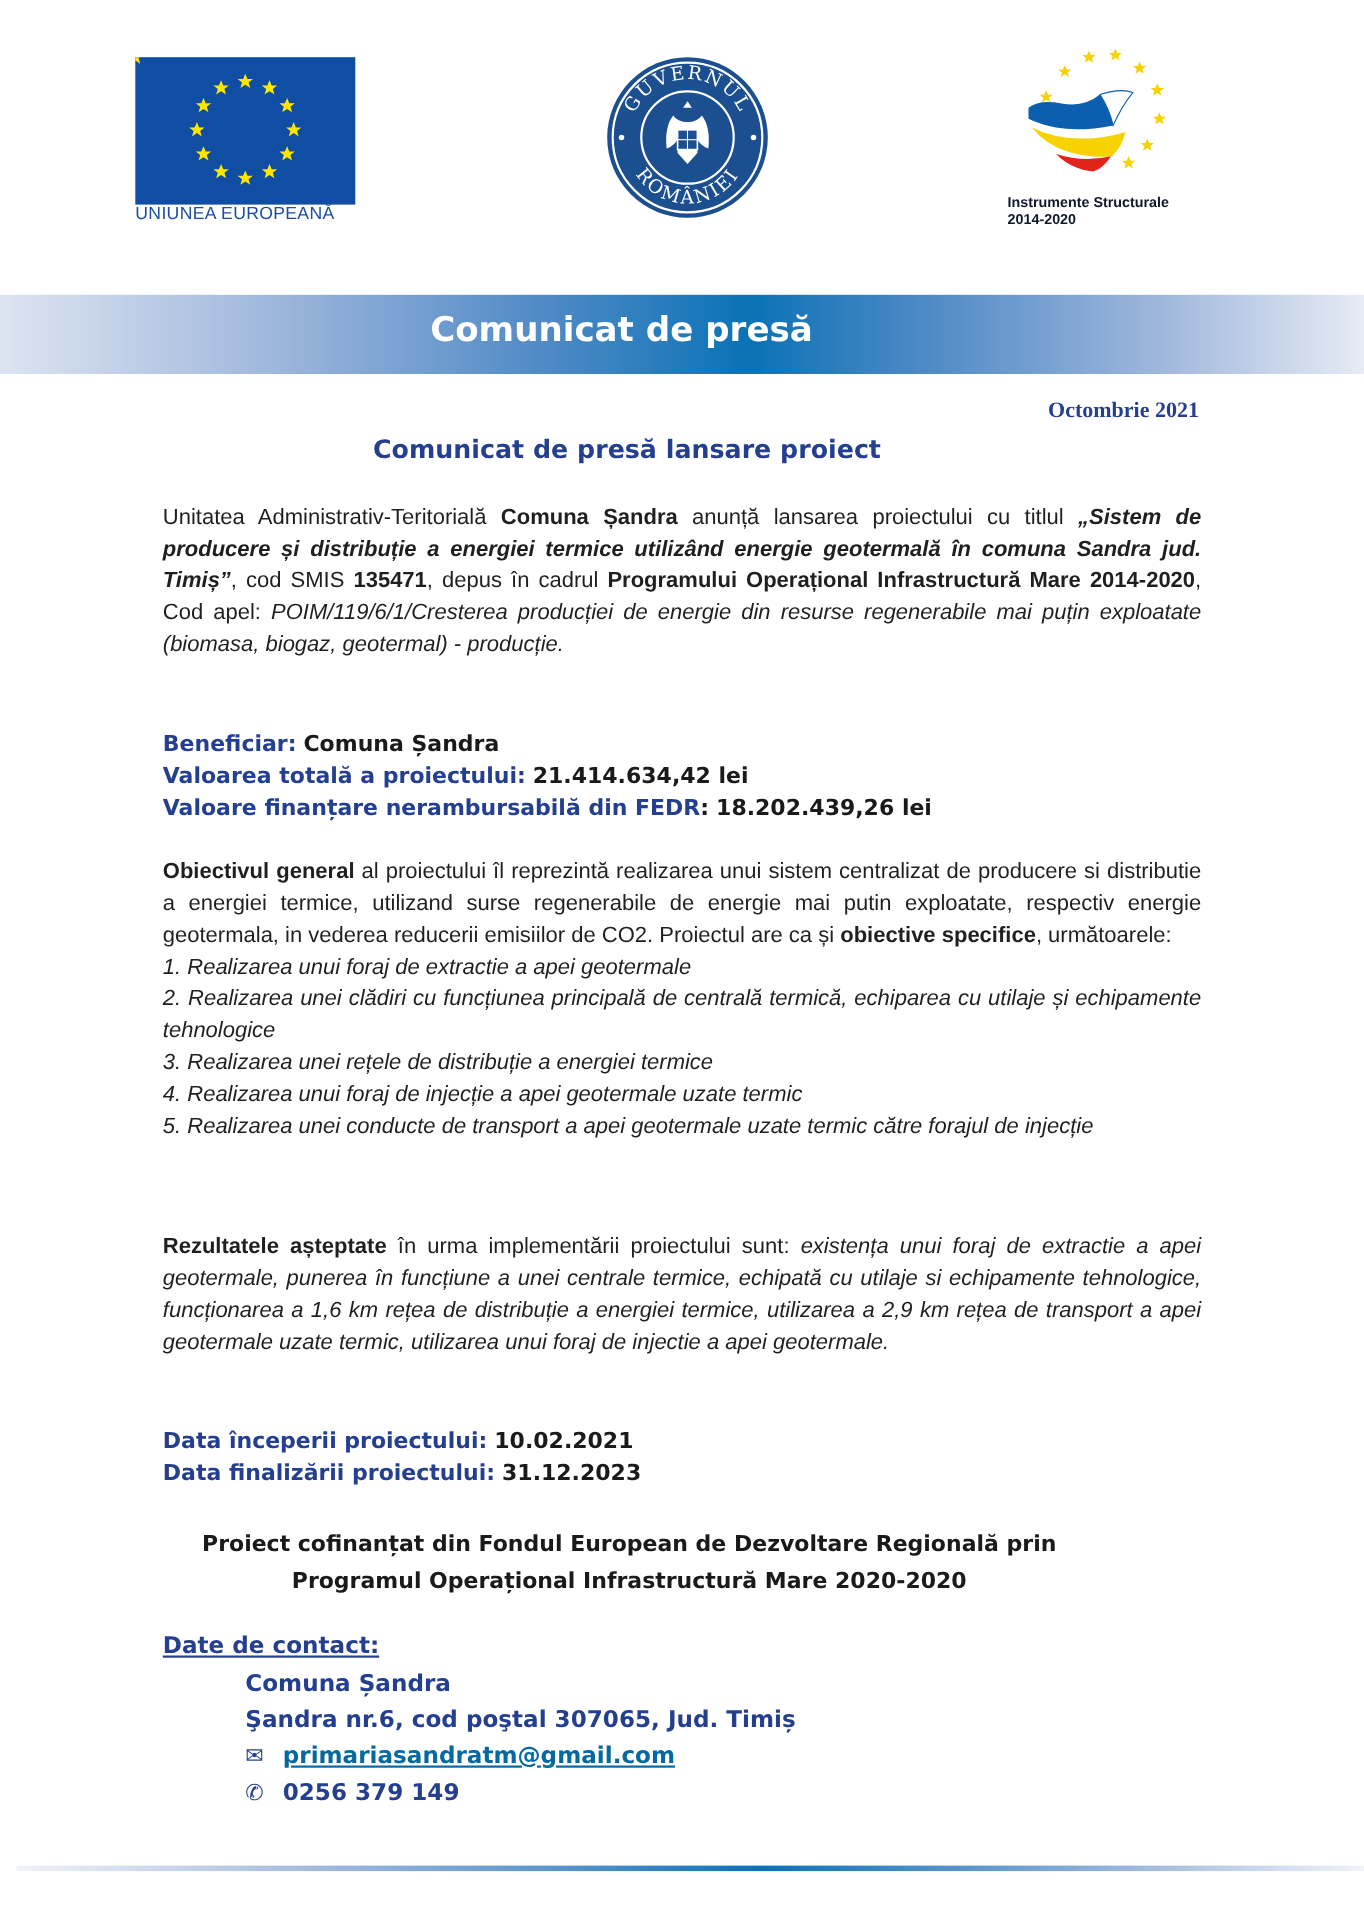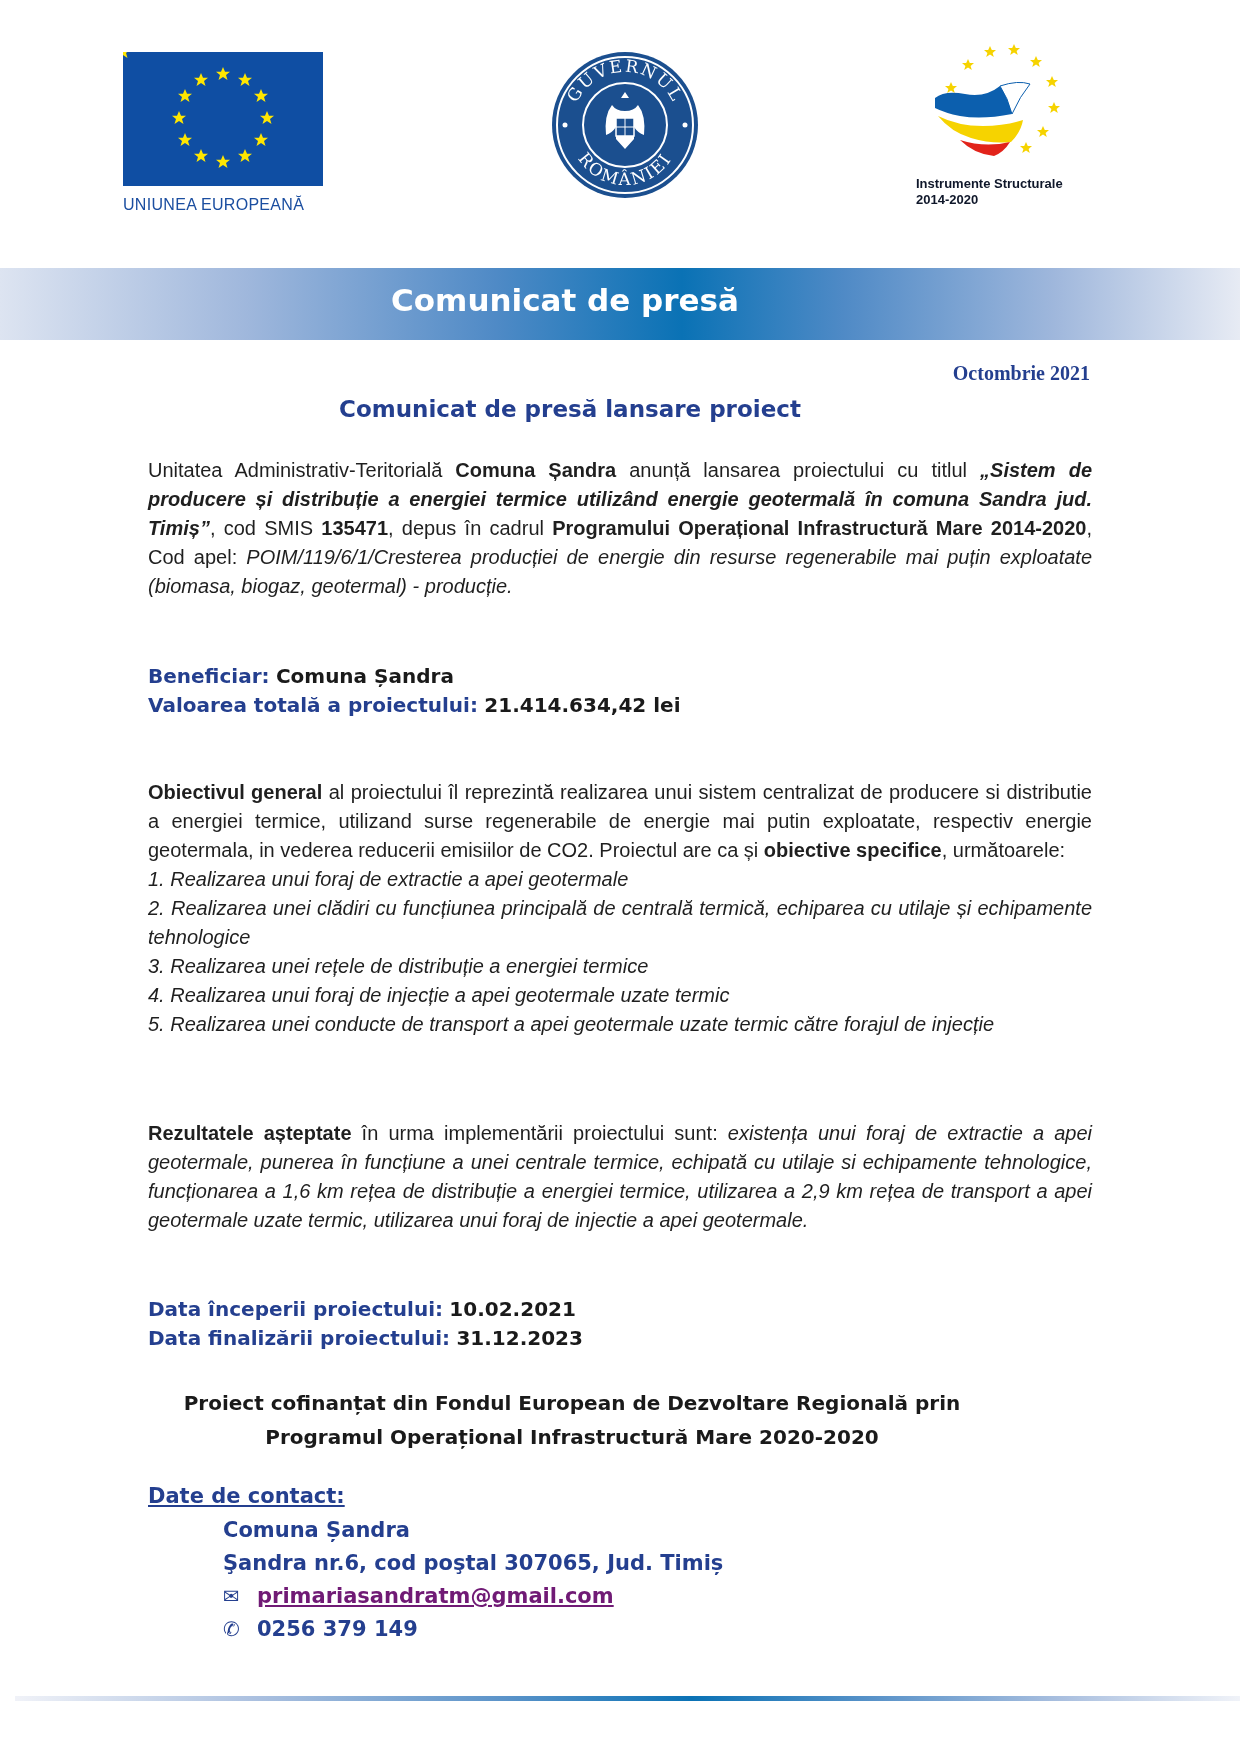--- a/index.html
+++ b/index.html
@@ -3,21 +3,21 @@
 <meta charset="utf-8">
 <style>
   html, body { margin: 0; padding: 0; background: #ffffff; }
   body { width: 1240px; height: 1755px; position: relative; overflow: hidden;
          font-family: "DejaVu Sans", sans-serif; color: #1a1a1a; }
   .abs { position: absolute; }
 
   
   .eu-logo { left: 123px; top: 52px; width: 200px; height: 134px; background: #0f4ea3; }
   .eu-stars { position: absolute; inset: 0; }
-  .eu-caption { left: 123px; top: 196px; font-family: "Liberation Sans", sans-serif;
+  .eu-caption { left: 123px; top: 186px; font-family: "Liberation Sans", sans-serif;
                 font-size: 16px; color: #1b4ea0; letter-spacing: 0.3px; }
   .gov-logo { left: 550px; top: 50px; width: 150px; height: 150px; }
   .is-logo { left: 930px; top: 40px; width: 140px; height: 125px; }
   .is-caption { left: 916px; top: 176px; width: 230px; 
                 font-family: "Liberation Sans", sans-serif; font-weight: bold;
                 font-size: 13px; line-height: 16px; color: #0f172a; }
 
   
   .banner { left: 0; top: 268px; width: 1240px; height: 72px;
     background: linear-gradient(to right, #dde4f1 0%, #9fb7dc 20%, #4f8ac6 40%, #0a72b5 55%, #4f8ac6 68%, #9fb7dc 85%, #e7ebf4 100%); }
@@ -41,21 +41,21 @@
   .lst { margin: 0; padding: 0; list-style: none; }
   .lst li { font-style: italic; }
 
   .footer-note { left: 0; top: 1386px; width: 1144px; text-align: center; font-weight: bold;
                  font-size: 20px; line-height: 34px; color: #1a1a1a; }
 
   .contact-title { left: 148px; top: 1484px; font-weight: bold; font-size: 21px;
                    color: #243f8f; text-decoration: underline; }
   .contact { left: 223px; top: 1514px; font-weight: bold; font-size: 21px; line-height: 33px; color: #243f8f; }
   .contact .row { display: flex; align-items: center; gap: 10px; white-space: nowrap; }
-  .contact a { color: #701a75; text-decoration: underline; }
+  .contact a { color: #0369a1; text-decoration: underline; }
   .icon-sm { font-size: 20px; font-weight: normal; color: #243f8f; width: 24px; display: inline-block; }
 
   .bottom-rule { left: 15px; top: 1696px; width: 1230px; height: 5px;
     background: linear-gradient(to right, #f0f2f8 0%, #a9bfdf 20%, #5a93c9 40%, #0a72b5 55%, #5a93c9 70%, #a9bfdf 85%, #f2f4f9 100%); }
 </style>
 </head>
 <body>
 
 <div class="abs eu-logo">
   <svg class="eu-stars" viewBox="0 0 200 134" width="200" height="134">
@@ -145,20 +145,24 @@
 
 <div class="abs kv" style="top:662px;">
   <div>
     <span class="blue">Beneficiar:</span>
     <span class="val">Comuna Șandra</span>
   </div>
   <div>
     <span class="blue">Valoarea totală a proiectului:</span>
     <span class="val">21.414.634,42 lei</span>
   </div>
+  <div>
+    <span class="blue">Valoare finanțare nerambursabilă din FEDR</span><span class="val">:</span>
+    <span class="val">18.202.439,26 lei</span>
+  </div>
 </div>
 
 <div class="abs body" style="top:778px;">
   <p>
     <span class="b">Obiectivul general</span><span> al proiectului îl reprezintă realizarea unui sistem centralizat de producere si distributie a energiei termice, utilizand surse regenerabile de energie mai putin exploatate, respectiv energie geotermala, in vederea reducerii emisiilor de CO2. Proiectul are ca și </span><span class="b">obiective specifice</span><span>, următoarele:</span>
   </p>
   <ul class="lst">
     <li>1.  Realizarea unui foraj de extractie a apei geotermale</li>
     <li>2. Realizarea unei clădiri cu funcțiunea principală de centrală termică, echiparea cu utilaje și echipamente tehnologice</li>
     <li>3. Realizarea unei rețele de distribuție a energiei termice</li>

